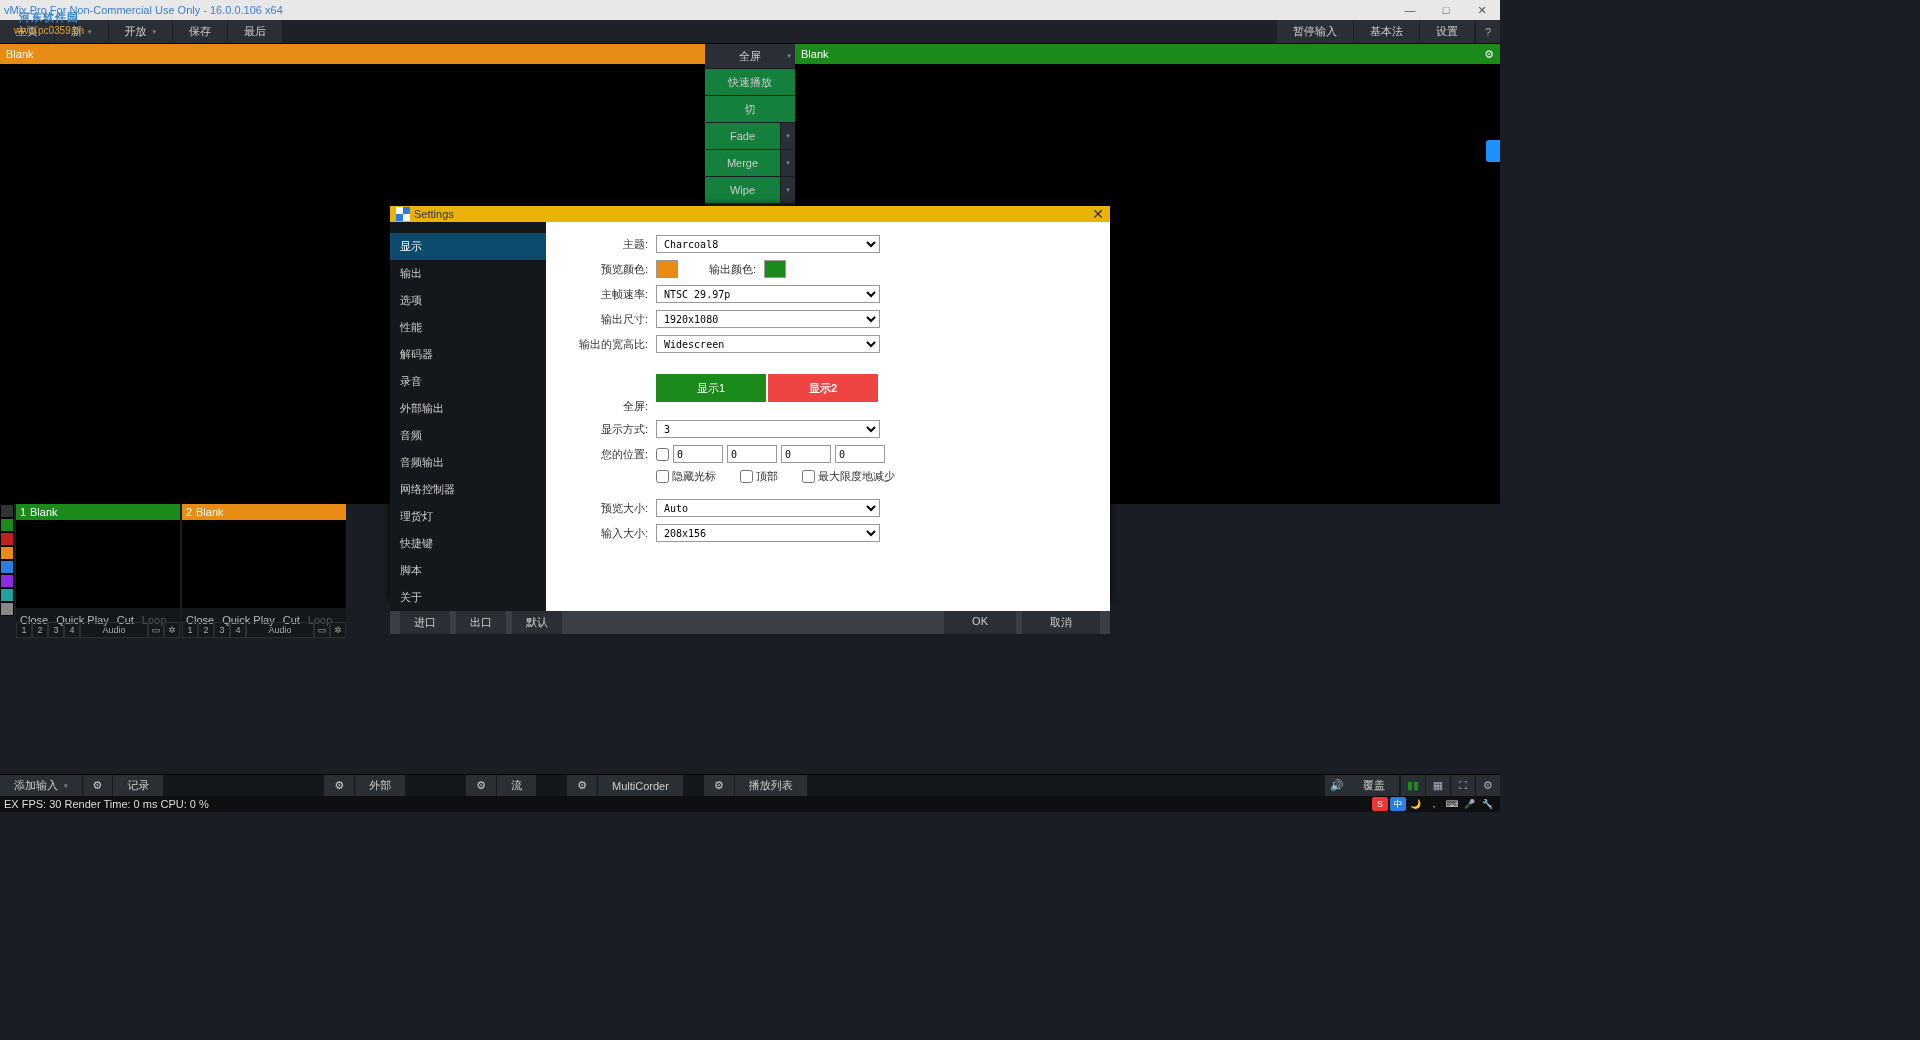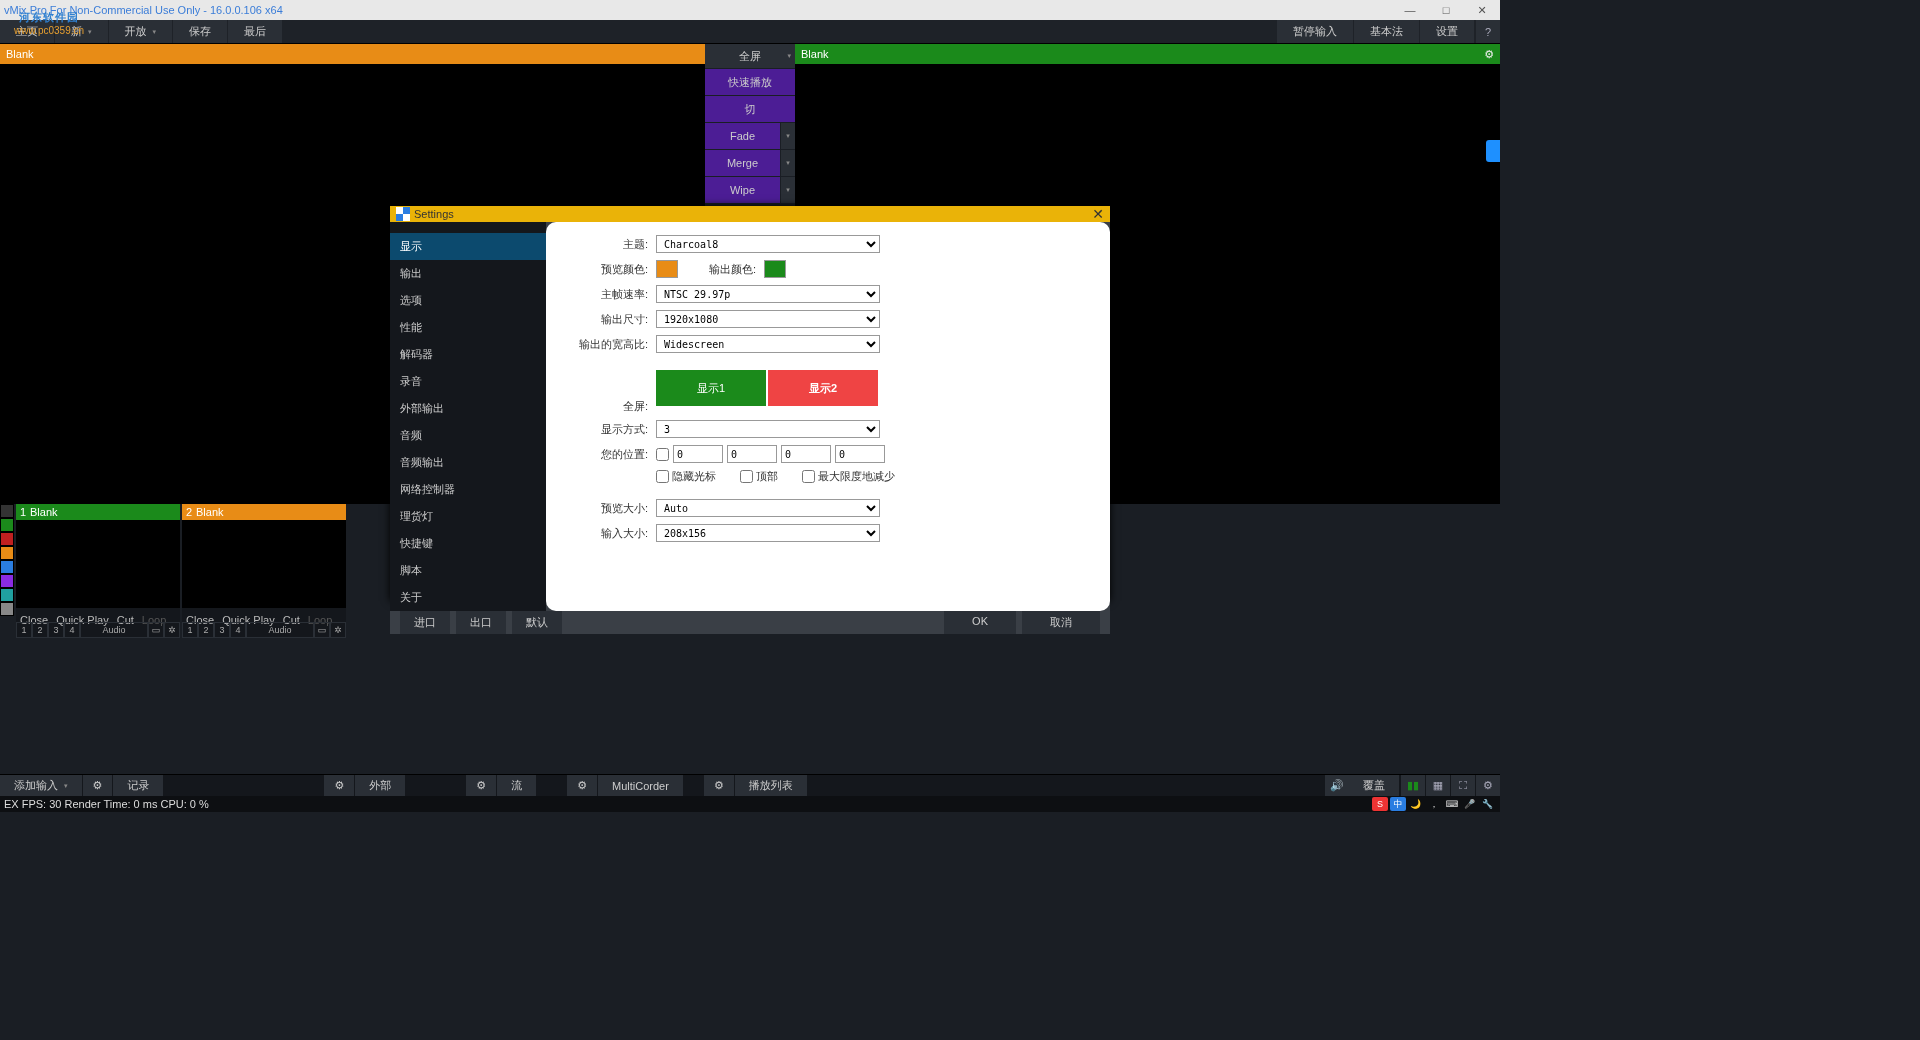--- a/index.html
+++ b/index.html
@@ -27,21 +27,21 @@
 .preview { flex: 1; background: #000; position: relative; }
 .preview .hdr { height: 20px; display: flex; align-items: center; padding: 0 6px; color: #fff; font-size: 10px; }
 .hdr.orange { background: #e88c16; }
 .hdr.green  { background: #1b8a1b; }
 .hdr .gear { margin-left: auto; color: #eee; }
 
 .center-col { width: 90px; display: flex; flex-direction: column; align-items: stretch; }
 .fsbtn { height: 24px; background: #2a2f36; color: #ccc; display:flex; align-items:center; justify-content:center; margin-bottom:1px; position:relative;}
 .fsbtn .dd { position:absolute; right:4px; font-size:7px; color:#888;}
 .transrow { display:flex; margin-bottom:1px; }
-.transbtn { flex:1; height:26px; background:#4c1d95; color:#ccc; display:flex; align-items:center; justify-content:center; }
+.transbtn { flex:1; height:26px; background:#15803d; color:#ccc; display:flex; align-items:center; justify-content:center; }
 .transdd  { width:14px; background:#2a2f36; margin-left:1px; display:flex; align-items:center; justify-content:center; color:#888; font-size:7px;}
 .audiometer { flex:1; background: repeating-linear-gradient(0deg, #083608 0 6px, #0a4a0a 6px 7px); margin-top:2px; border:1px solid #000;}
 
 .rightedge { position:absolute; right:0; top:140px; width:14px; height:22px; background:#1e90ff; border-radius:3px 0 0 3px; }
 
 
 .inputrow { position: absolute; left: 0; top: 504px; display:flex; }
 .colortabs { width:14px; display:flex; flex-direction:column; }
 .colortabs div { height:14px; border:1px solid #000;}
 
@@ -73,28 +73,28 @@
 
 
 .dialog { position:absolute; left:390px; top:206px; width:720px; height:395px; background:#fff; box-shadow:0 0 8px #000; display:flex; flex-direction:column;}
 .dialog .dtitle { height:22px; background:#eab308; display:flex; align-items:center; padding:0 6px; font-size:11px; color:#333;}
 .dialog .dtitle .dicon{ width:14px; height:14px; background:conic-gradient(#2a7de1 0 90deg,#fff 0 180deg,#2a7de1 0 270deg,#fff 0); margin-right:4px;}
 .dialog .dtitle .dclose{ margin-left:auto; color:#333; font-size:14px; cursor:pointer;}
 .dialog .dbody{ flex:1; display:flex; background:#3a3f46;}
 .dialog .dside{ width:156px; background:#14171c;}
 .dialog .dside .sitem{ padding:6px 10px; color:#ccc; font-size:11px; cursor:pointer;}
 .dialog .dside .sitem.active{ background:#0c4a6e; color:#fff;margin-top:11px;}
-.dialog .dmain{ flex:1; background:#fff; padding:12px 16px; color:#333;border-radius:10px;}
+.dialog .dmain{ flex:1; background:#fff; padding:12px 16px; color:#333;}
 .frow{ display:flex; align-items:center; margin-bottom:5px; height:20px;}
 .frow label{ width:86px; text-align:right; margin-right:8px; font-size:11px;}
 .frow select, .frow input[type=text]{ height:18px; font-size:10px; border:1px solid #999; padding:0 3px; background:#fff; font-family:monospace;}
 .frow select{ width:224px;}
 .swatch{ width:22px; height:18px; border:1px solid #999; display:inline-block;}
 .tabbtns{ display:flex; margin-bottom:5px;}
-.tabbtns .tb{ width:110px; height:36px; display:flex; align-items:center; justify-content:center; color:#fff; margin-right:2px; cursor:pointer;}
+.tabbtns .tb{ width:110px; height:28px; display:flex; align-items:center; justify-content:center; color:#fff; margin-right:2px; cursor:pointer;}
 .tabbtns .tb.green{ background:#1b8a1b;}
 .tabbtns .tb.grey { background:#ef4444;font-weight:bold;}
 .posgrp{ display:flex; gap:4px;}
 .posgrp input{ width:50px;}
 .cbrow{ display:flex; gap:24px; margin-left:94px; margin-bottom:8px;}
 .cbrow label{ width:auto; text-align:left; margin:0; font-size:11px; display:flex; align-items:center; gap:3px;}
 .dialog .dfoot{ height:40px; background:#3a3f46; display:flex; align-items:center; padding:0 10px; gap:6px;}
 .dialog .dfoot .fbtn{ padding:4px 14px; background:#2a2f36; color:#ccc; cursor:pointer; font-size:11px;}
 .dialog .dfoot .right{ margin-left:auto; display:flex; gap:6px;}
 .dialog .dfoot .right .fbtn{ padding:4px 28px;}

